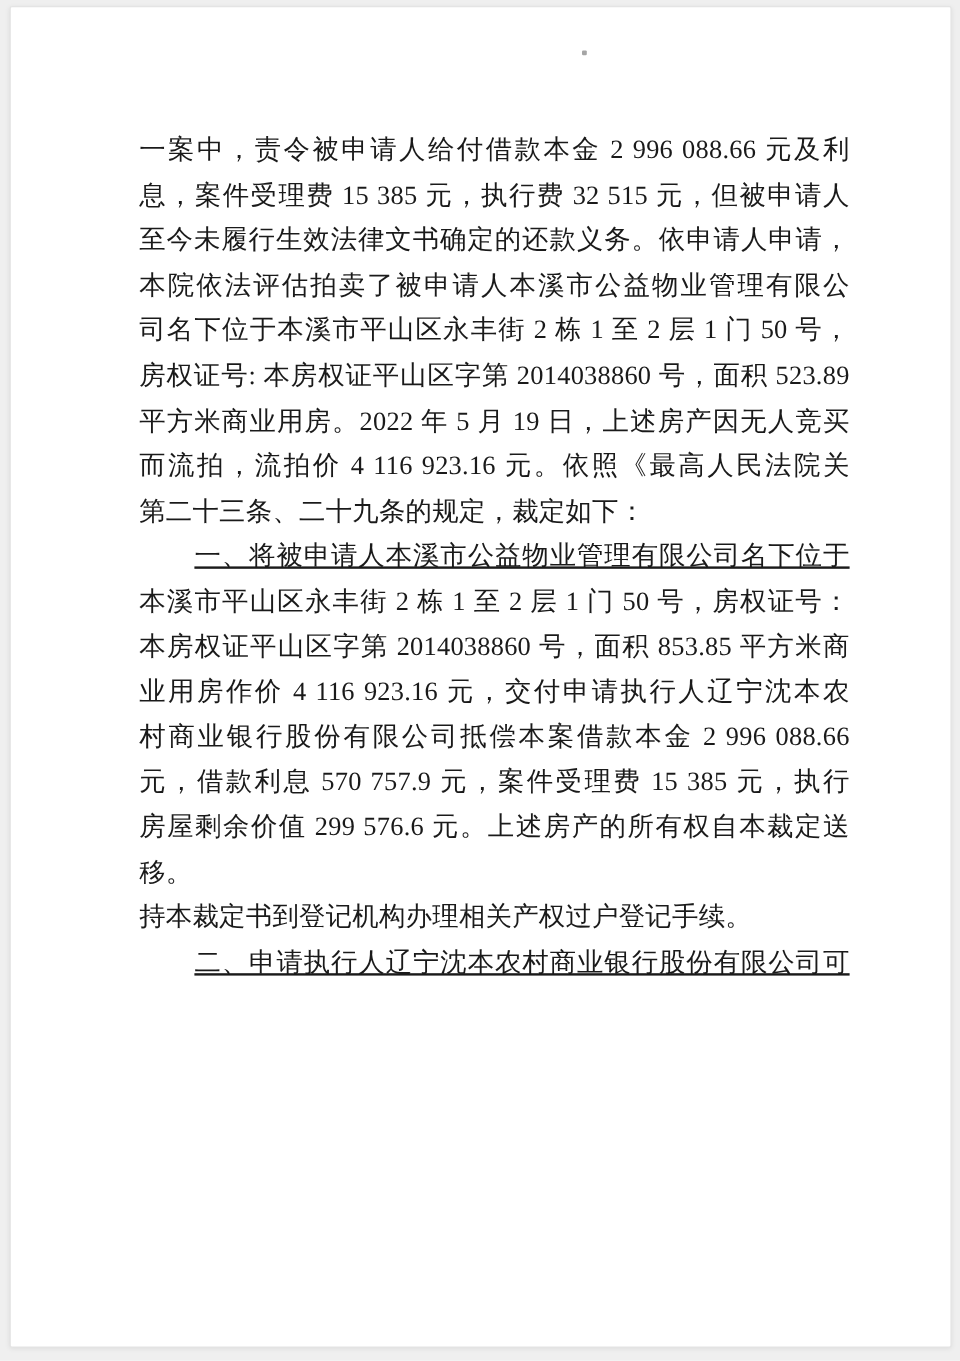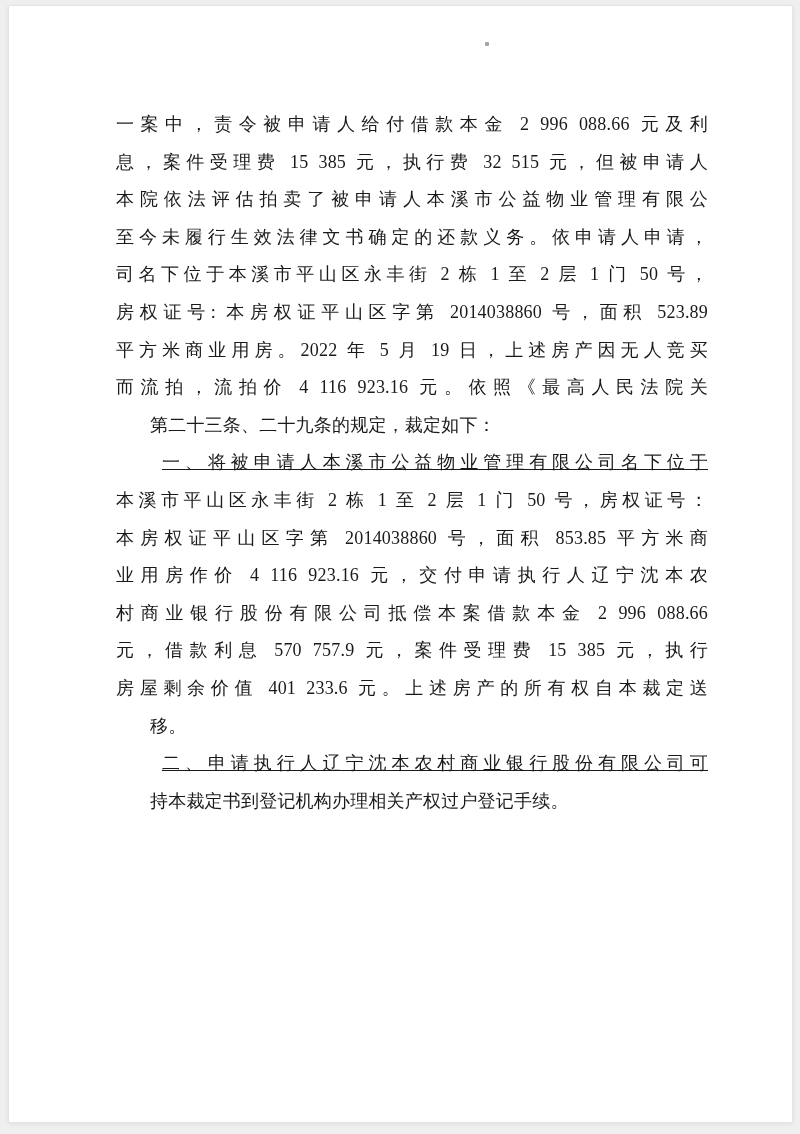--- a/index.html
+++ b/index.html
@@ -34,61 +34,60 @@
     border-radius: 1px;
     background: #8e8e8e;
     opacity: 0.8;
   }
   .doc-text {
     position: absolute;
     left: 107px;
     top: 100px;
     width: 592px;
     font-family: "Liberation Serif", "DejaVu Serif", serif;
-    font-size: 18px;
+    font-size: 22px;
     color: #1a1a1a;
     -webkit-font-smoothing: antialiased;
   }
   .line {
     height: 37.6px;
     line-height: 37.6px;
     white-space: normal;
     text-align: justify;
     text-align-last: justify;
     letter-spacing: 0.2px;
   }
   .line.last {
     text-align: center;
     text-align-last: left;
-    margin-left: 34px;
   }
   .line.indent {
     text-indent: 46px;
     text-decoration: underline;
   }
 </style>
 </head>
 <body style="background: rgb(239, 239, 239);">
 
 <div class="page" style="background: rgb(255, 255, 255);">
   <div class="speck" style="background: rgb(142, 142, 142);"></div>
   <div class="doc-text" id="doc-text" style="color: rgb(26, 26, 26);">
       <div class="line">一案中，责令被申请人给付借款本金 2 996 088.66 元及利</div>
       <div class="line">息，案件受理费 15 385 元，执行费 32 515 元，但被申请人</div>
+      <div class="line">至今未履行生效法律文书确定的还款义务。依申请人申请，</div>
       <div class="line">本院依法评估拍卖了被申请人本溪市公益物业管理有限公</div>
-      <div class="line">至今未履行生效法律文书确定的还款义务。依申请人申请，</div>
       <div class="line">司名下位于本溪市平山区永丰街 2 栋 1 至 2 层 1 门 50 号，</div>
       <div class="line">房权证号: 本房权证平山区字第 2014038860 号，面积 523.89</div>
       <div class="line">平方米商业用房。2022 年 5 月 19 日，上述房产因无人竞买</div>
       <div class="line">而流拍，流拍价 4 116 923.16 元。依照《最高人民法院关</div>
       <div class="line last">第二十三条、二十九条的规定，裁定如下：</div>
       <div class="line indent">一、将被申请人本溪市公益物业管理有限公司名下位于</div>
       <div class="line">本溪市平山区永丰街 2 栋 1 至 2 层 1 门 50 号，房权证号：</div>
       <div class="line">本房权证平山区字第 2014038860 号，面积 853.85 平方米商</div>
       <div class="line">业用房作价 4 116 923.16 元，交付申请执行人辽宁沈本农</div>
       <div class="line">村商业银行股份有限公司抵偿本案借款本金 2 996 088.66</div>
       <div class="line">元，借款利息 570 757.9 元，案件受理费 15 385 元，执行</div>
-      <div class="line">房屋剩余价值 401 233.6 元。上述房产的所有权自本裁定送</div>
+      <div class="line">房屋剩余价值 299 576.6 元。上述房产的所有权自本裁定送</div>
       <div class="line last">移。</div>
+      <div class="line last">持本裁定书到登记机构办理相关产权过户登记手续。</div>
       <div class="line indent">二、申请执行人辽宁沈本农村商业银行股份有限公司可</div>
-      <div class="line last">持本裁定书到登记机构办理相关产权过户登记手续。</div>
     </div>
 </div>
 
 </body></html>

